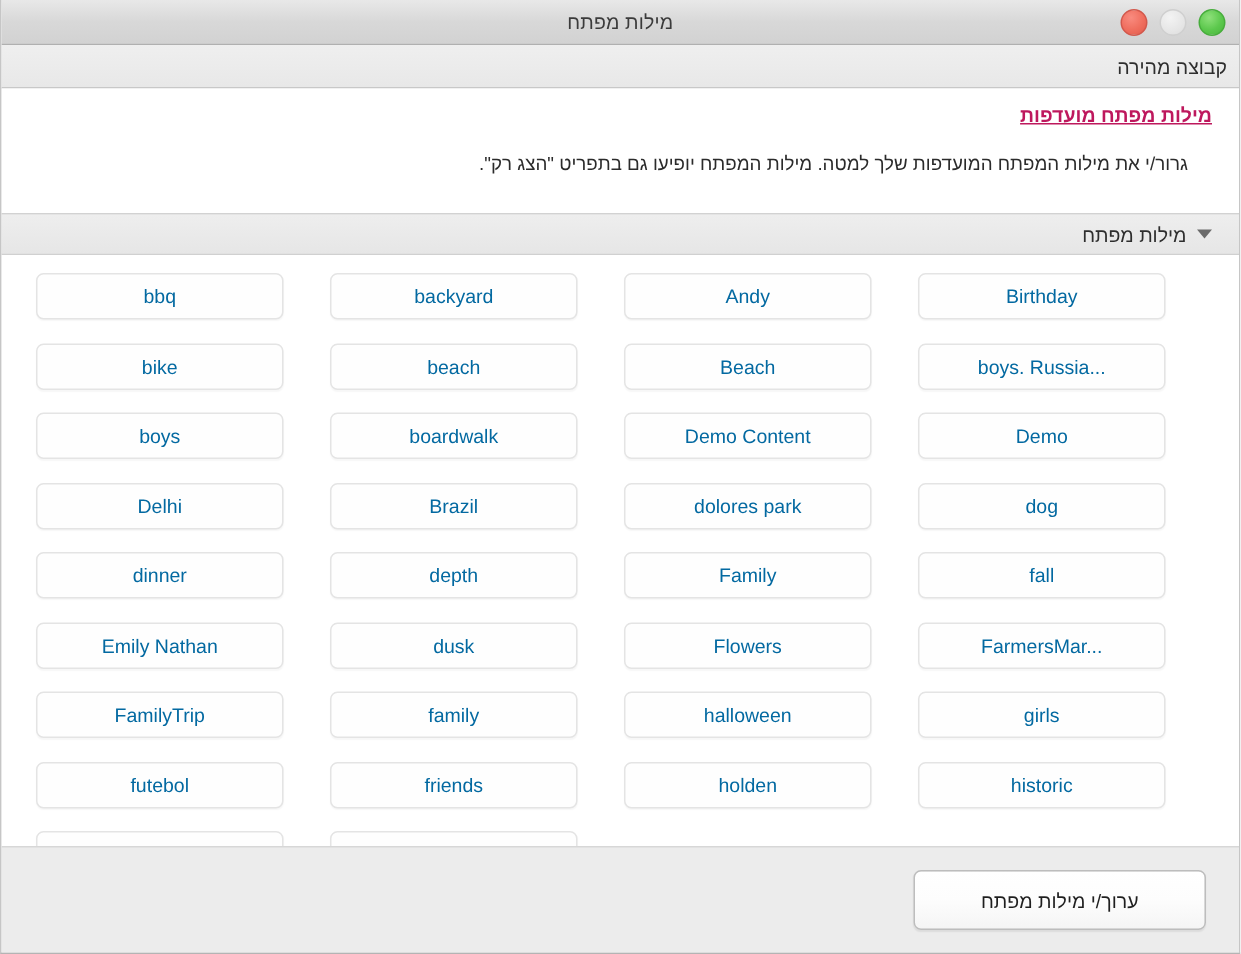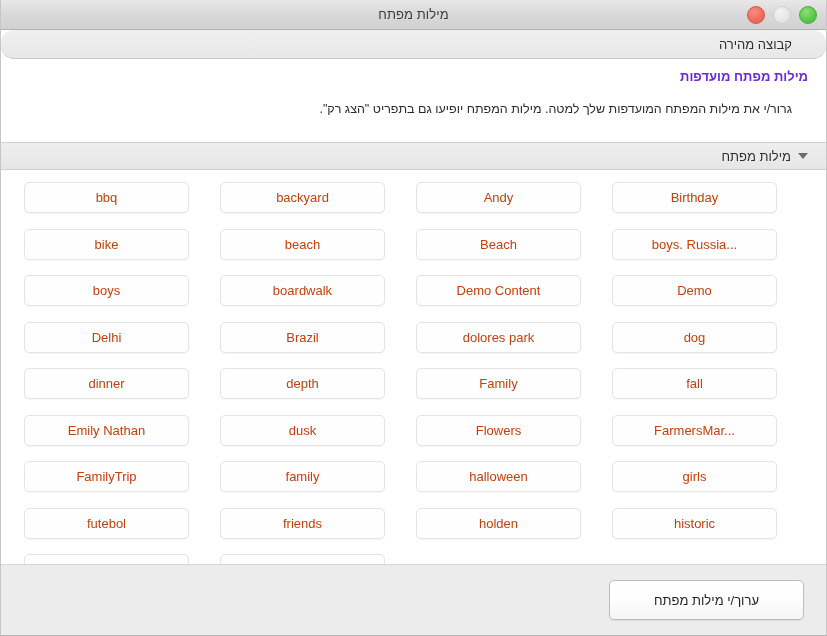--- a/index.html
+++ b/index.html
@@ -79,43 +79,43 @@
 
   
   .tabstrip {
     flex: 0 0 28px;
     height: 28px;
     background: linear-gradient(to bottom, #efefef 0%, #e8e8e8 100%);
     border-bottom: 1px solid #c8c8c8;
     display: flex;
     align-items: center;
     justify-content: flex-start;
-    padding: 0 34px;
-    border-radius: 13px;
+    padding: 0 8px;
   }
   .tabstrip-label {
     font-size: 13px;
     color: #2e2e2e;
     direction: rtl;
   }
 
   
   .description {
     flex: 0 0 auto;
     background: #ffffff;
     padding: 10px 18px 9px 18px;
     text-align: right;
     direction: rtl;
   }
   .description-title {
     font-size: 13px;
     font-weight: bold;
-    color: #6d28d9;
+    color: #be185d;
     margin: 0 0 4px 0;
     line-height: 16px;
+    text-decoration: underline;
   }
   .description-body {
     font-size: 12.5px;
     color: #2b2b2b;
     margin: 16px;
     line-height: 16px;
   }
 
   
   .disclosure {
@@ -164,21 +164,21 @@
   .keyword-chip {
     height: 31px;
     line-height: 29px;
     box-sizing: border-box;
     background: #fefefe;
     border: 1px solid #e4e4e4;
     border-radius: 5px;
     box-shadow: 0 1px 1px rgba(0,0,0,0.035);
     text-align: center;
     font-size: 13px;
-    color: #c2410c;
+    color: #0369a1;
     white-space: nowrap;
     overflow: hidden;
     text-overflow: ellipsis;
     padding: 0 6px;
     user-select: none;
     cursor: default;
   }
 
   
   .bottombar {

